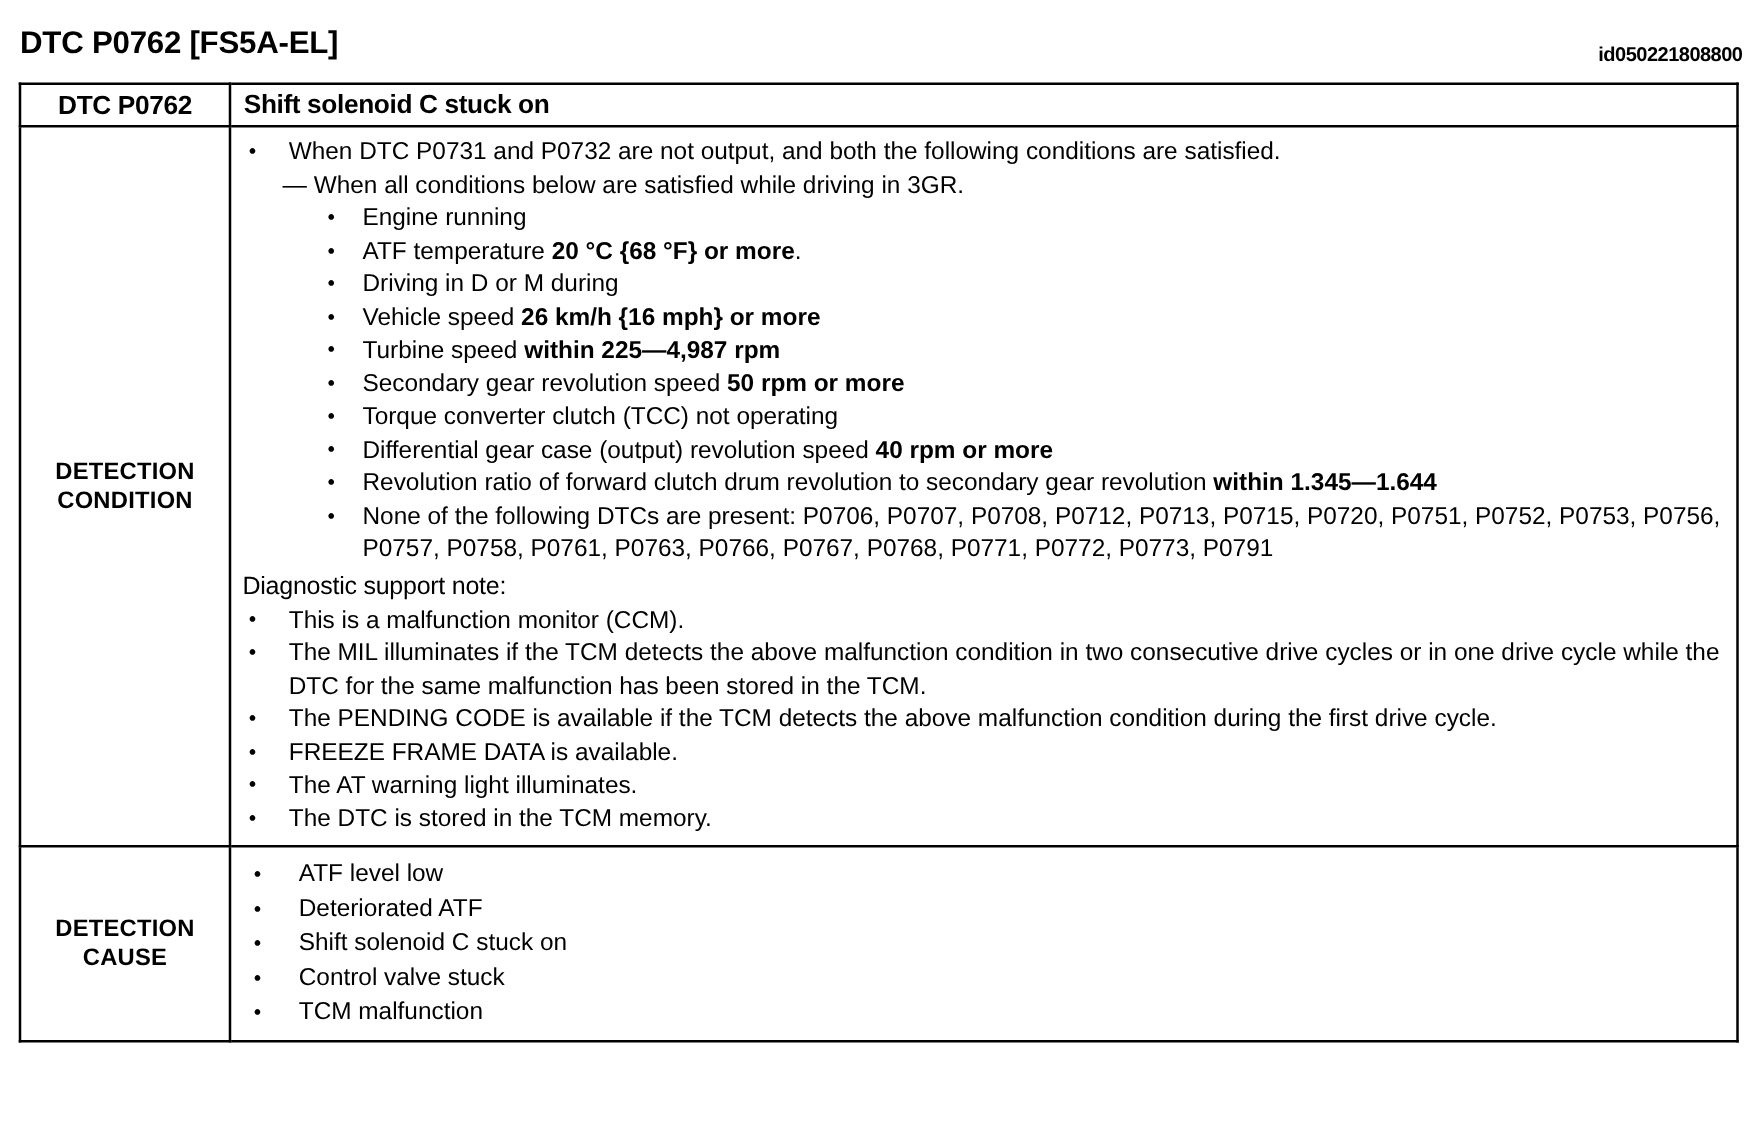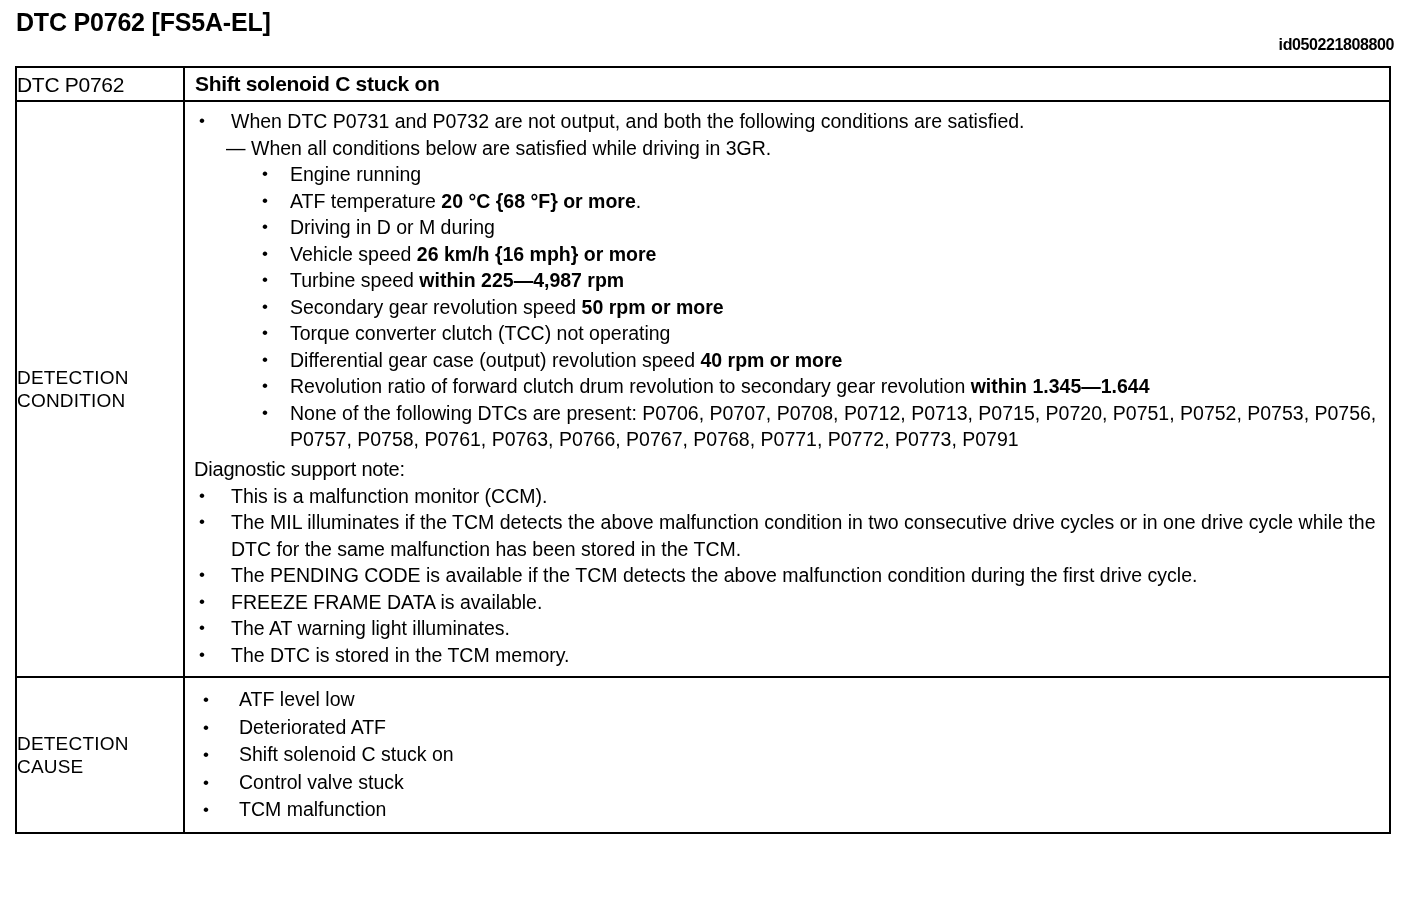--- a/index.html
+++ b/index.html
@@ -15,21 +15,21 @@
     color: #000000;
     position: relative;
     overflow: hidden;
     -webkit-font-smoothing: none;
   }
 
   
   #page-title {
     position: absolute;
     left: 16px;
-    top: 8px;
+    top: 20px;
     font-size: 25px;
     font-weight: bold;
     letter-spacing: -0.2px;
     line-height: 28px;
     white-space: nowrap;
   }
   #doc-id {
     position: absolute;
     right: 14px;
     top: 36px;
@@ -48,23 +48,23 @@
     border-collapse: collapse;
     table-layout: fixed;
   }
   #dtc-table td {
     border: 2px solid #000000;
     vertical-align: top;
     padding: 0;
   }
   .col-label {
     width: 168px;
-    text-align: left;
+    text-align: center;
     vertical-align: middle !important;
-    font-weight: normal;
+    font-weight: bold;
     font-size: 19px;
     line-height: 23px;
     letter-spacing: 0.2px;
   }
 
   
   .hdr-label {
     height: 32px;
     font-size: 21px;
     letter-spacing: -0.3px;

